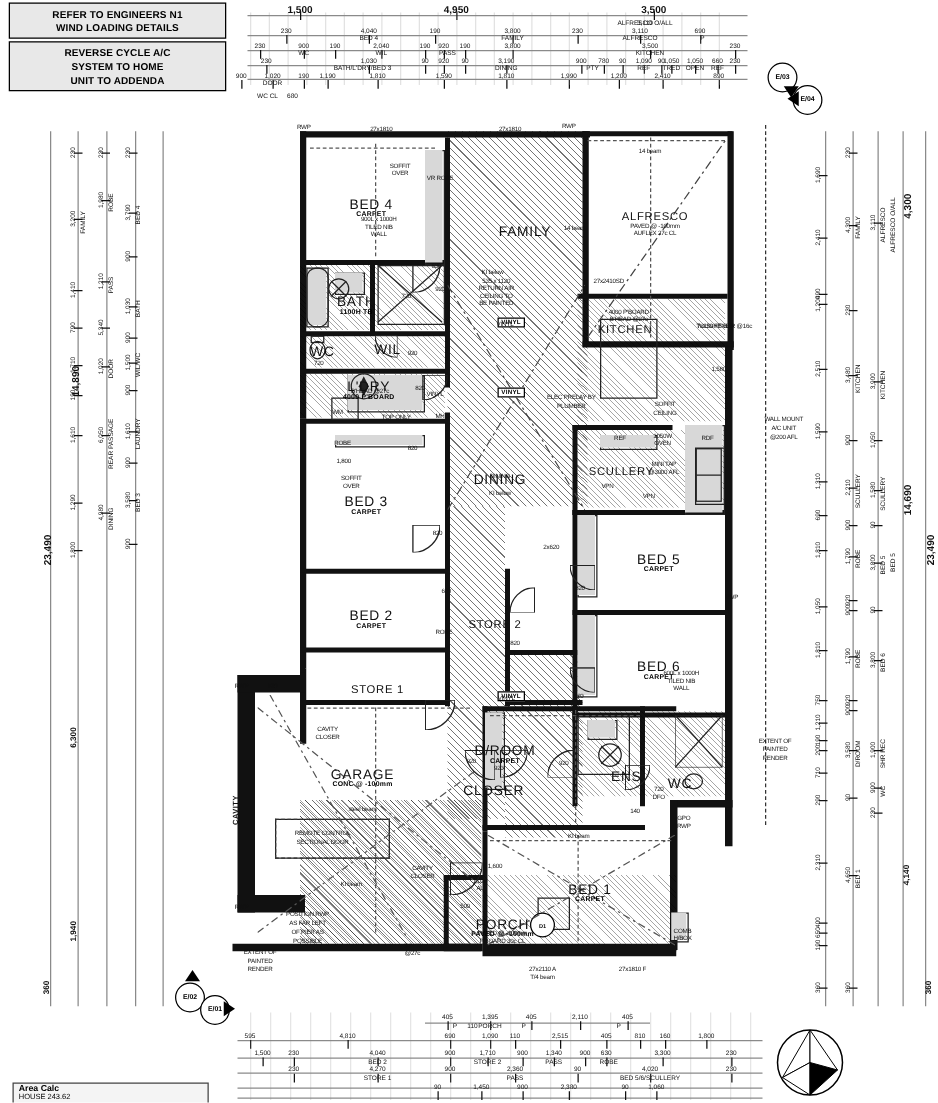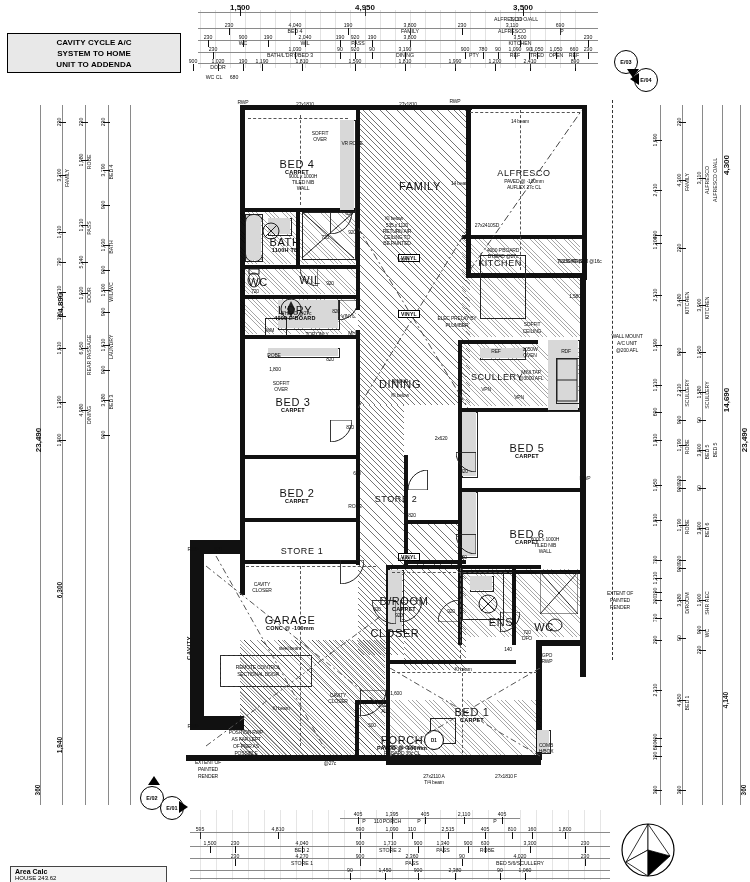--- a/index.html
+++ b/index.html
@@ -63,23 +63,29 @@
   #title .t2{font-size:8px;margin-top:1px;}
   #areabox{position:absolute;left:10px;top:866px;width:155px;height:16px;border:1px solid #444;background:#f4f4f4;}
   #areabox .ah{font-size:7px;font-weight:bold;padding:1px 0 0 4px;}
   #areabox .ar{font-size:6px;padding-left:4px;}
 </style>
 </head>
 <body>
 
 <div id="sheet">
 
+  <div class="notebox" style="left:7px;top:2px;width:172px;height:27px;">
+    <div>
+      <span>REFER TO ENGINEERS N1</span><br>
+      <span>WIND LOADING DETAILS</span>
+    </div>
+  </div>
   <div class="notebox" style="left:7px;top:33px;width:172px;height:38px;">
     <div>
-      <span>CAVITY CYCLE A/C</span><br>
+      <span>REVERSE CYCLE A/C</span><br>
       <span>SYSTEM TO HOME</span><br>
       <span>UNIT TO ADDENDA</span>
     </div>
   </div>
 
   <div id="topdims">
       <div class="dimline" style="left: 198px; top: 12px; width: 400px;"></div>
       <div class="dimline" style="left: 198px; top: 28px; width: 400px;"></div>
       <div class="dimline" style="left: 198px; top: 40px; width: 400px;"></div>
       <div class="dimline" style="left: 198px; top: 52px; width: 400px;"></div>

